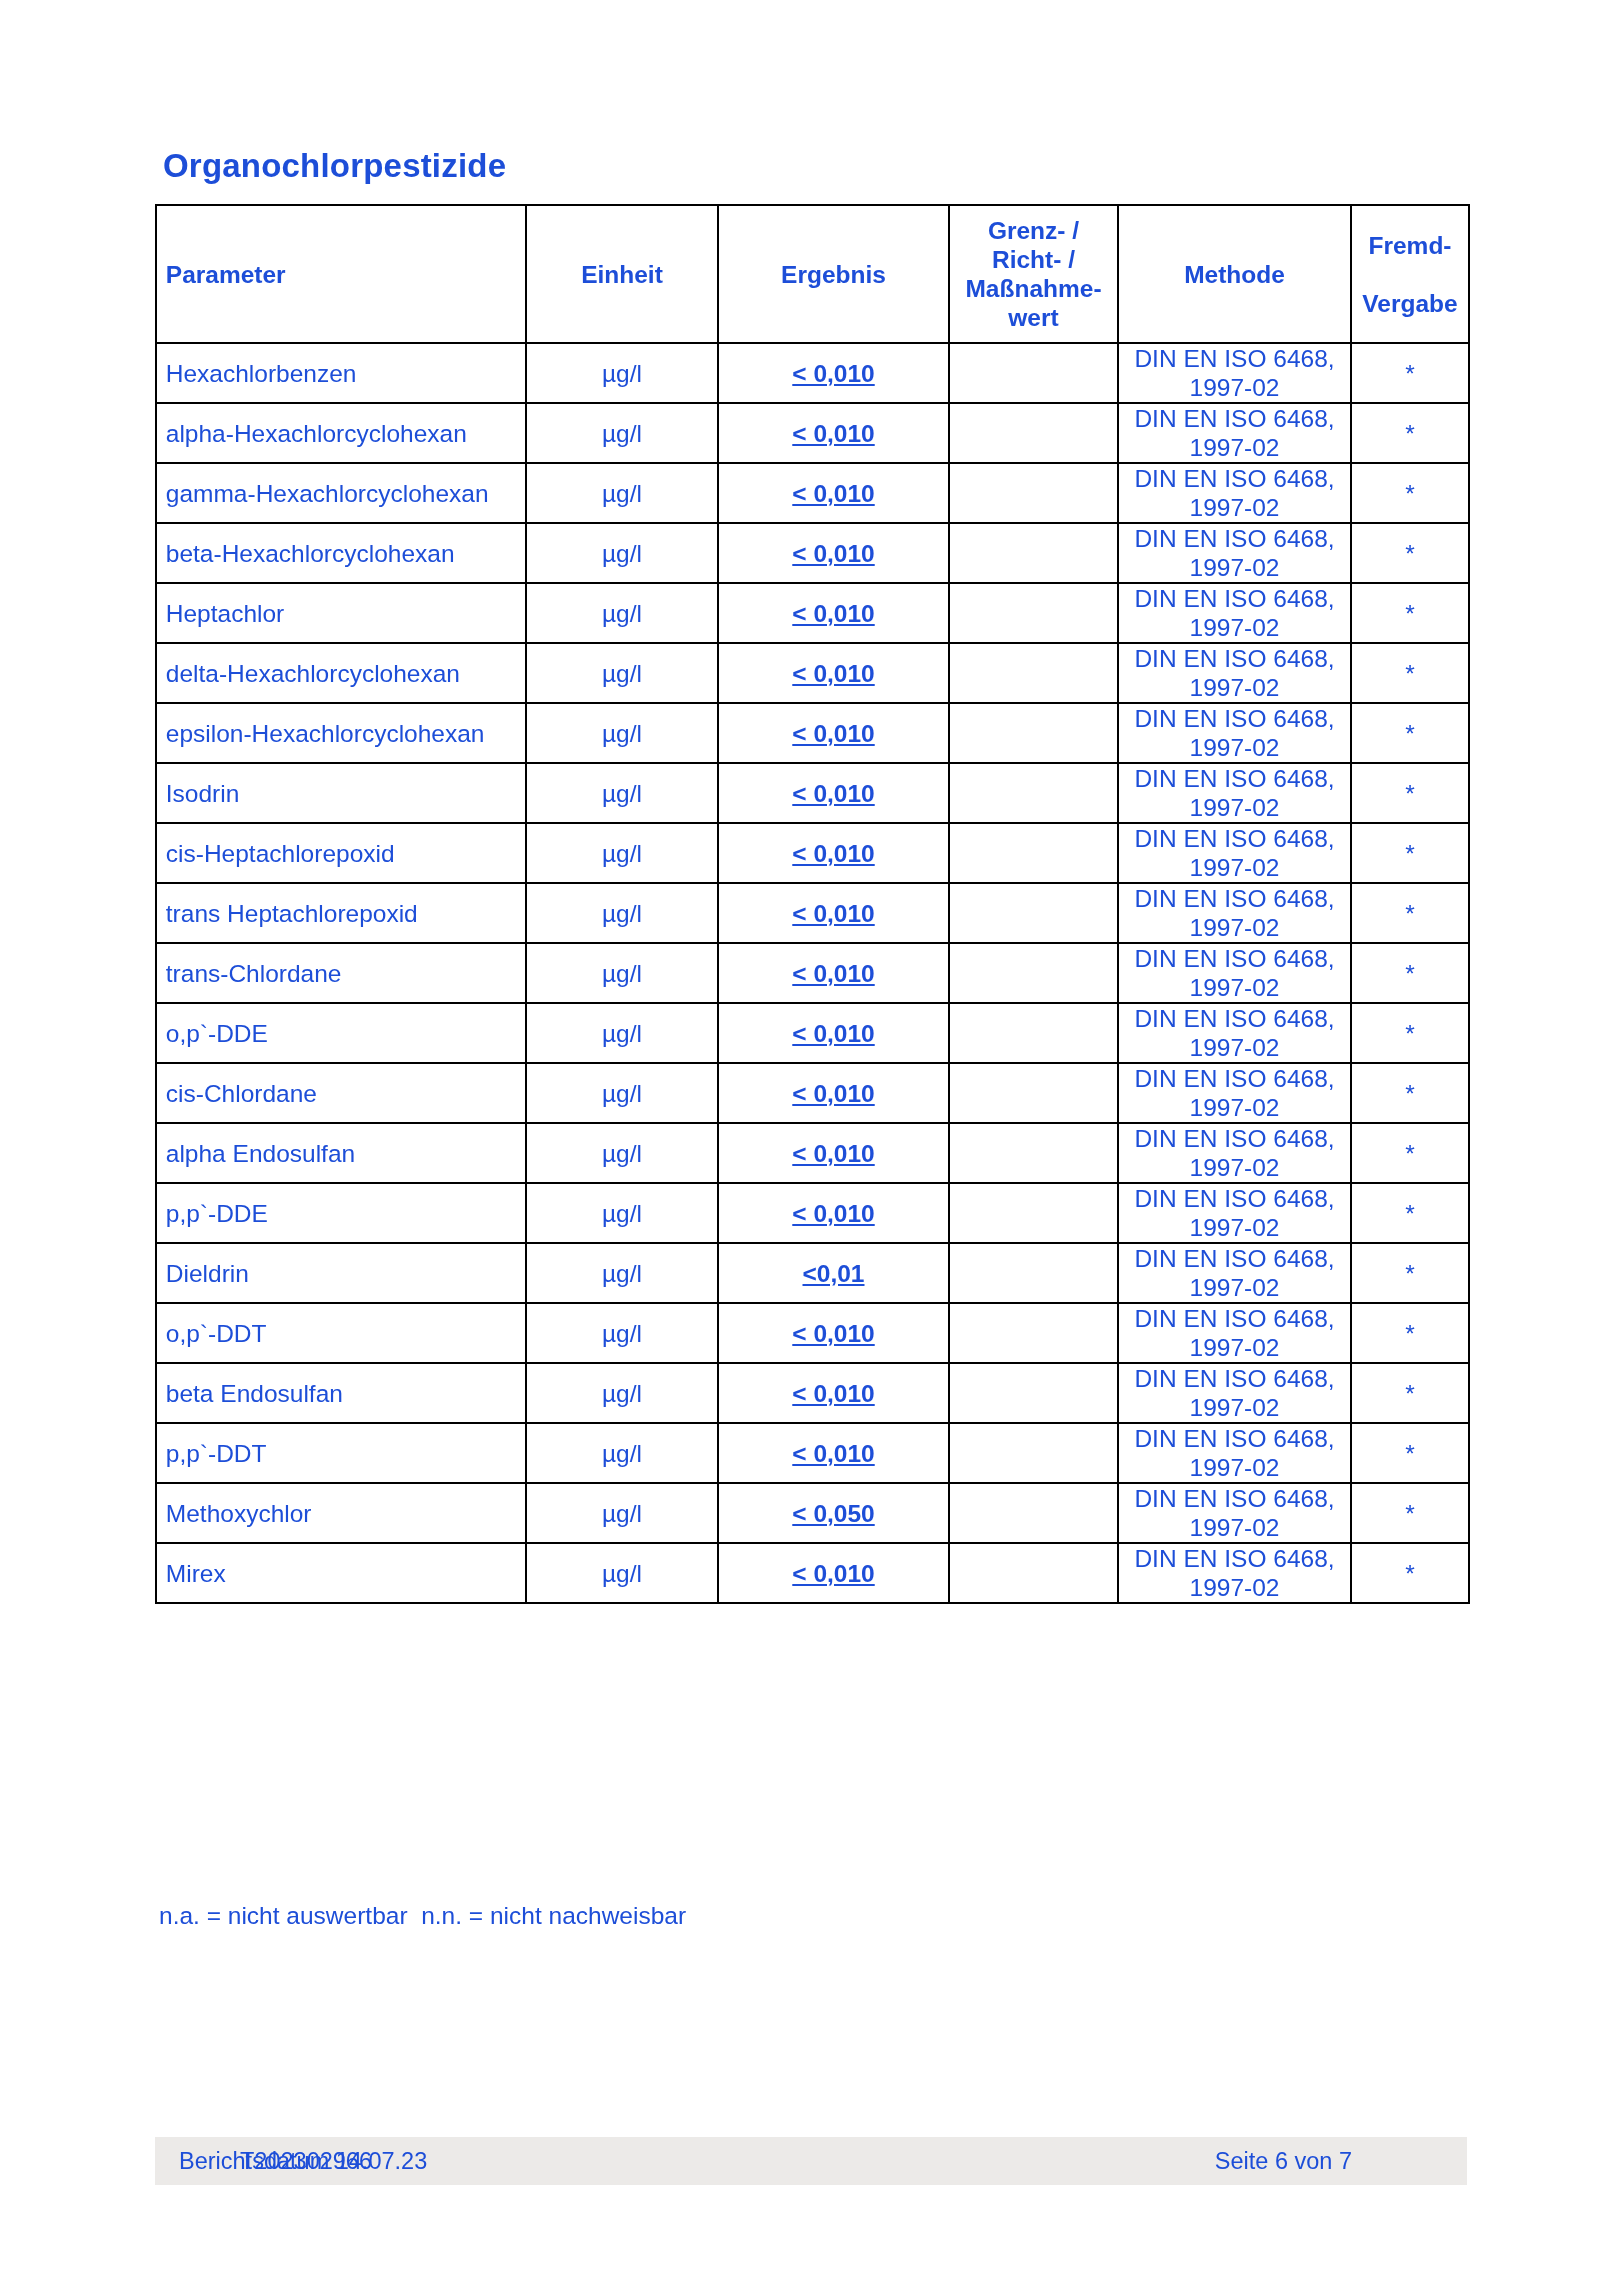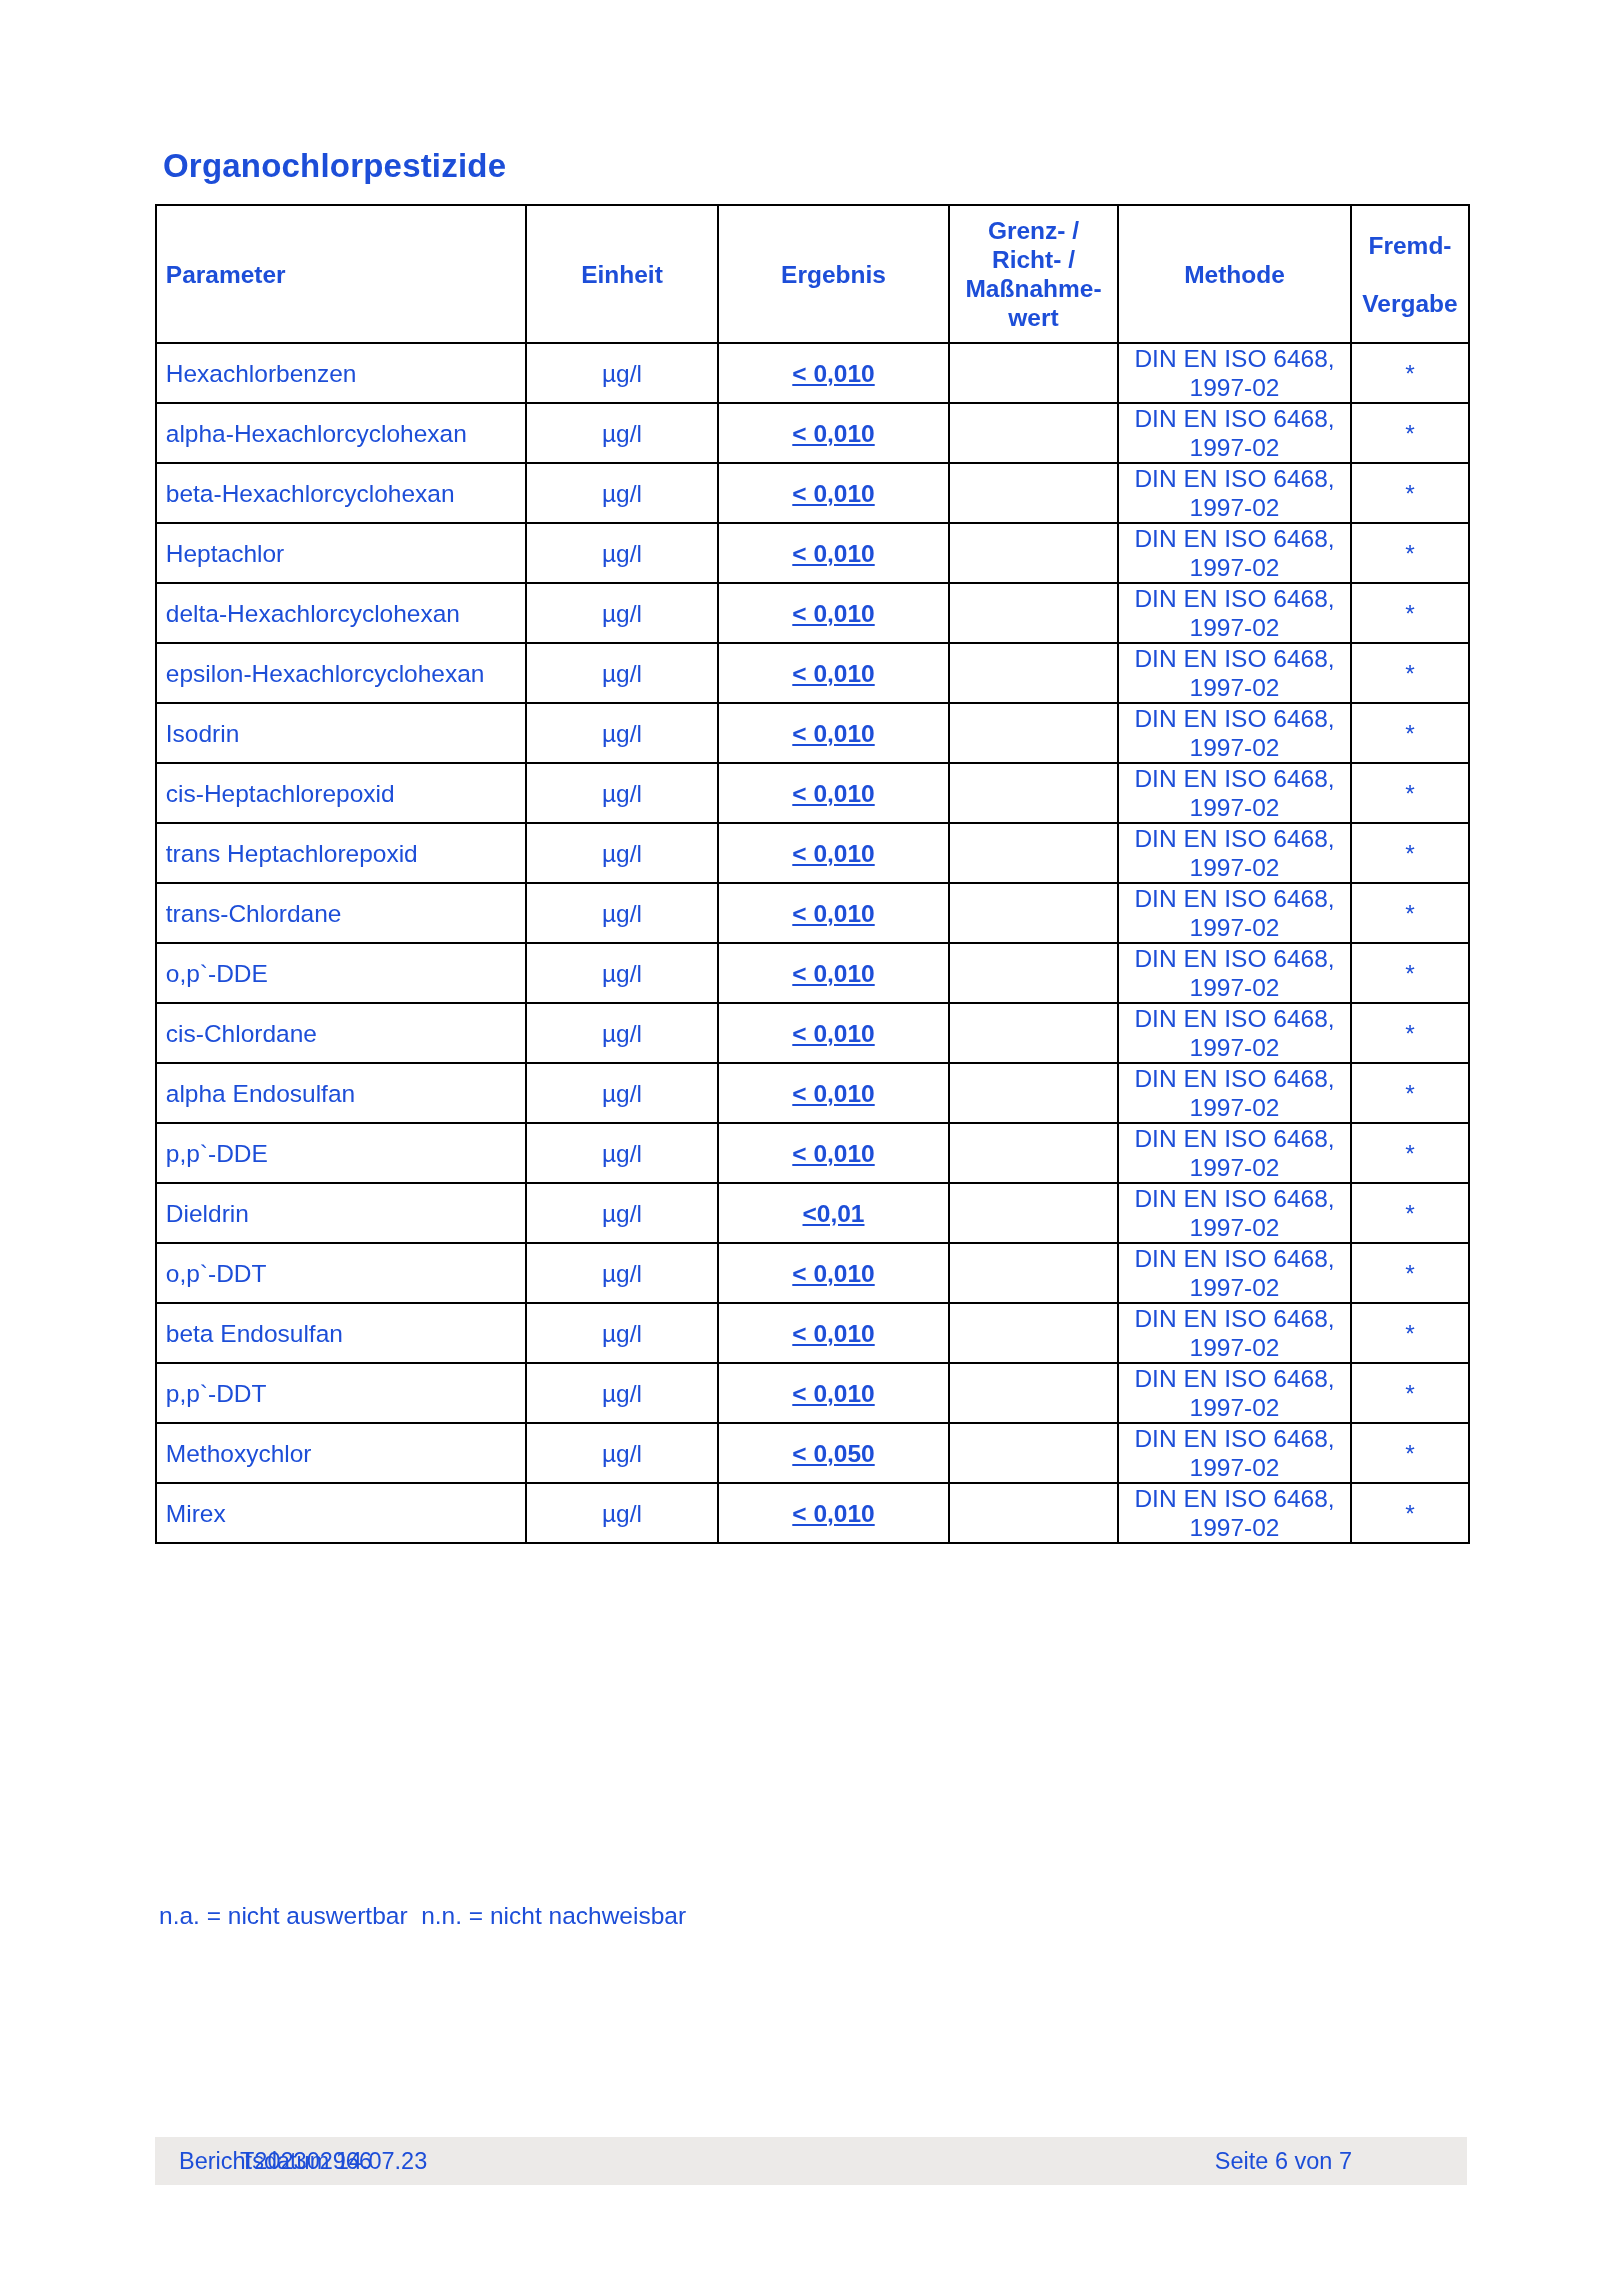--- a/index.html
+++ b/index.html
@@ -111,20 +111,29 @@
         <tr>
       <td class="c-param">alpha-Hexachlorcyclohexan</td>
       <td class="c-unit">µg/l</td>
       <td class="c-result">&lt; 0,010</td>
       <td class="c-limit"></td>
       <td class="c-method pre">DIN EN ISO 6468,
 1997-02</td>
       <td class="c-star">*</td>
     </tr>
         <tr>
+      <td class="c-param">gamma-Hexachlorcyclohexan</td>
+      <td class="c-unit">µg/l</td>
+      <td class="c-result">&lt; 0,010</td>
+      <td class="c-limit"></td>
+      <td class="c-method pre">DIN EN ISO 6468,
+1997-02</td>
+      <td class="c-star">*</td>
+    </tr>
+        <tr>
       <td class="c-param">beta-Hexachlorcyclohexan</td>
       <td class="c-unit">µg/l</td>
       <td class="c-result">&lt; 0,010</td>
       <td class="c-limit"></td>
       <td class="c-method pre">DIN EN ISO 6468,
 1997-02</td>
       <td class="c-star">*</td>
     </tr>
         <tr>
       <td class="c-param">Heptachlor</td>

